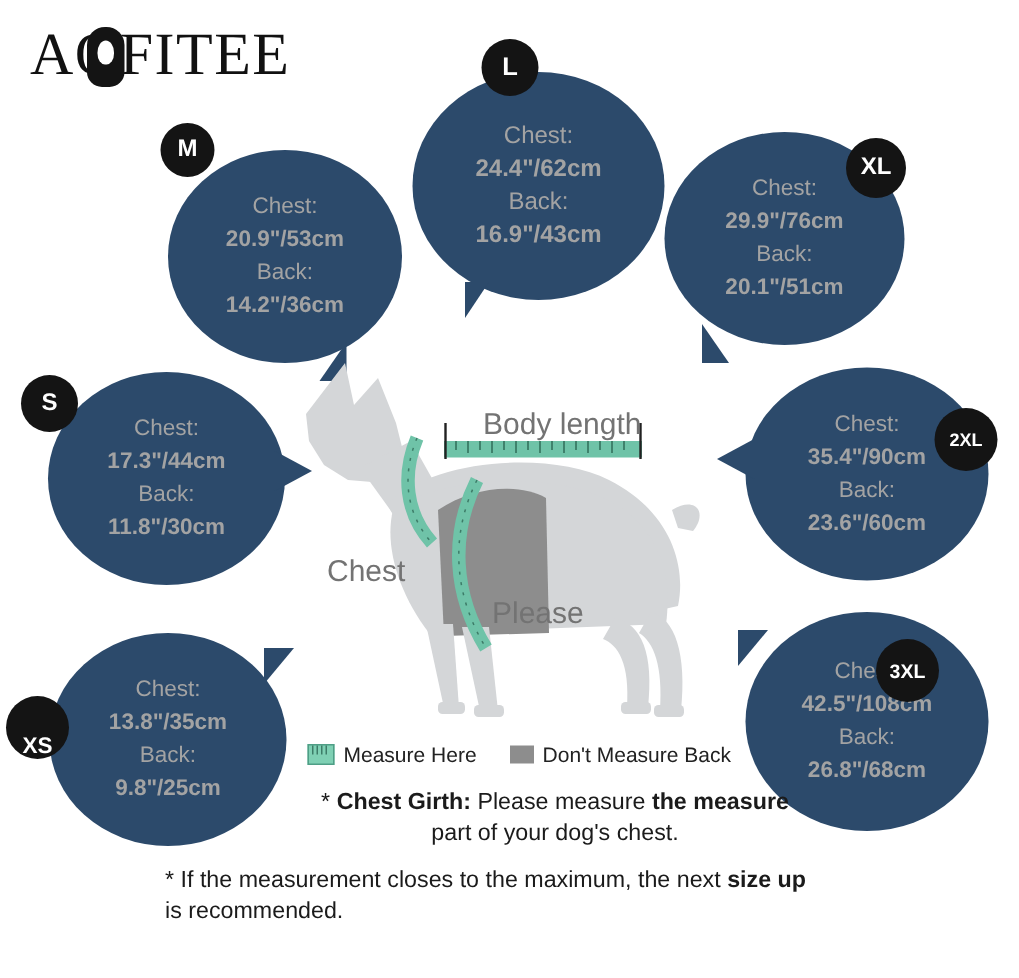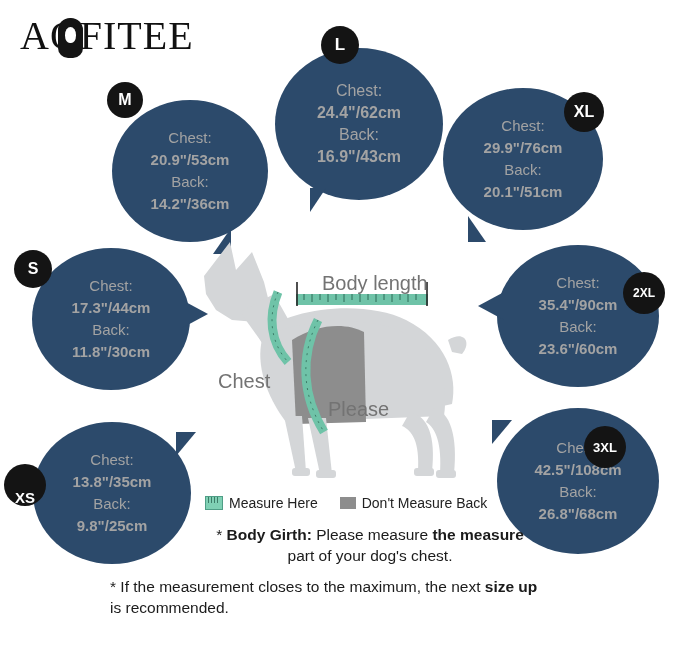--- a/index.html
+++ b/index.html
@@ -327,21 +327,21 @@
   <div class="legend">
     <span class="sw-green"></span>
     <span>Measure Here</span>
     <span class="sw-grey"></span>
     <span>Don't Measure Back</span>
   </div>
 
   <div class="notes">
     <div class="note">
       <span>*</span>
-      <b>Body Girth:</b><span> Please measure </span><b>the measure</b><br>
+      <b>Chest Girth:</b><span> Please measure </span><b>the measure</b><br>
       <span>part of your dog's chest.</span>
     </div>
     <div class="note left">
       <span>*</span><span> If the measurement closes to the maximum, the next </span><b>size up</b><br>
       <span>is recommended.</span>
     </div>
   </div>
 
 </div>
 

